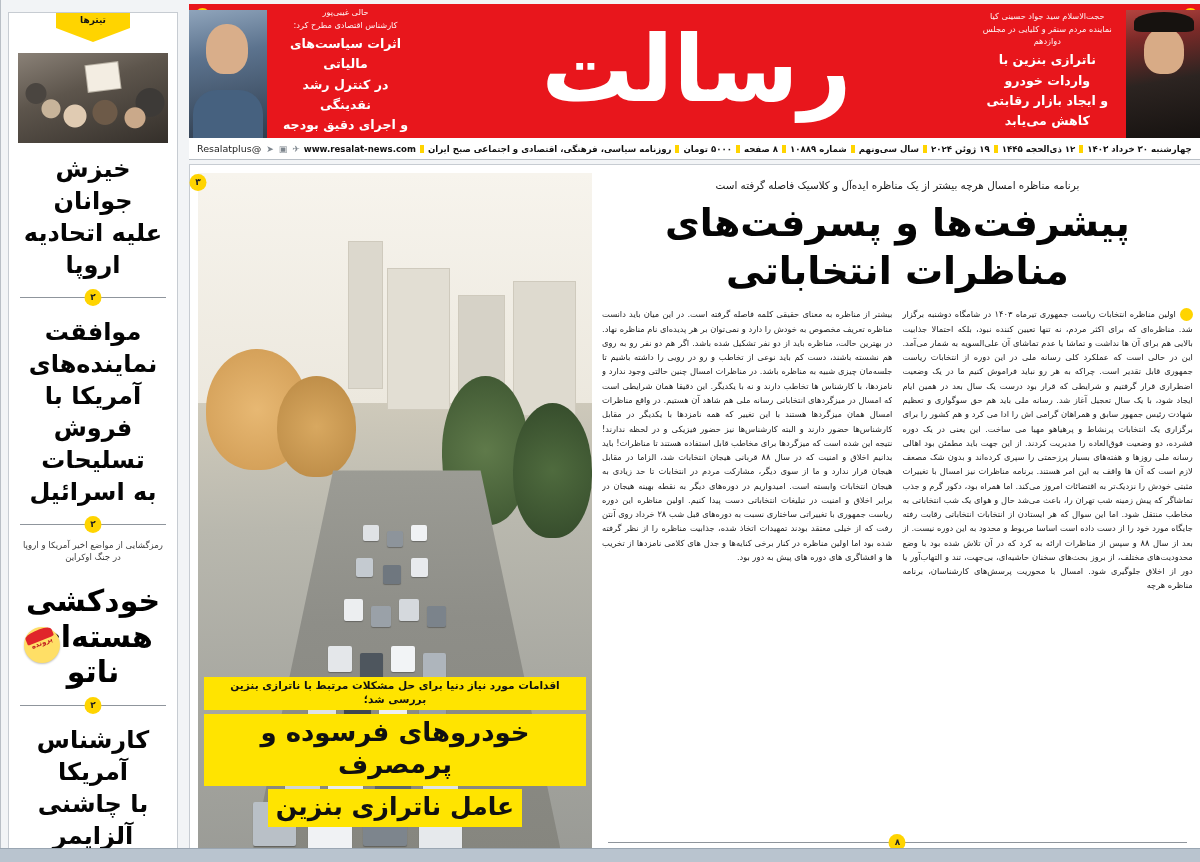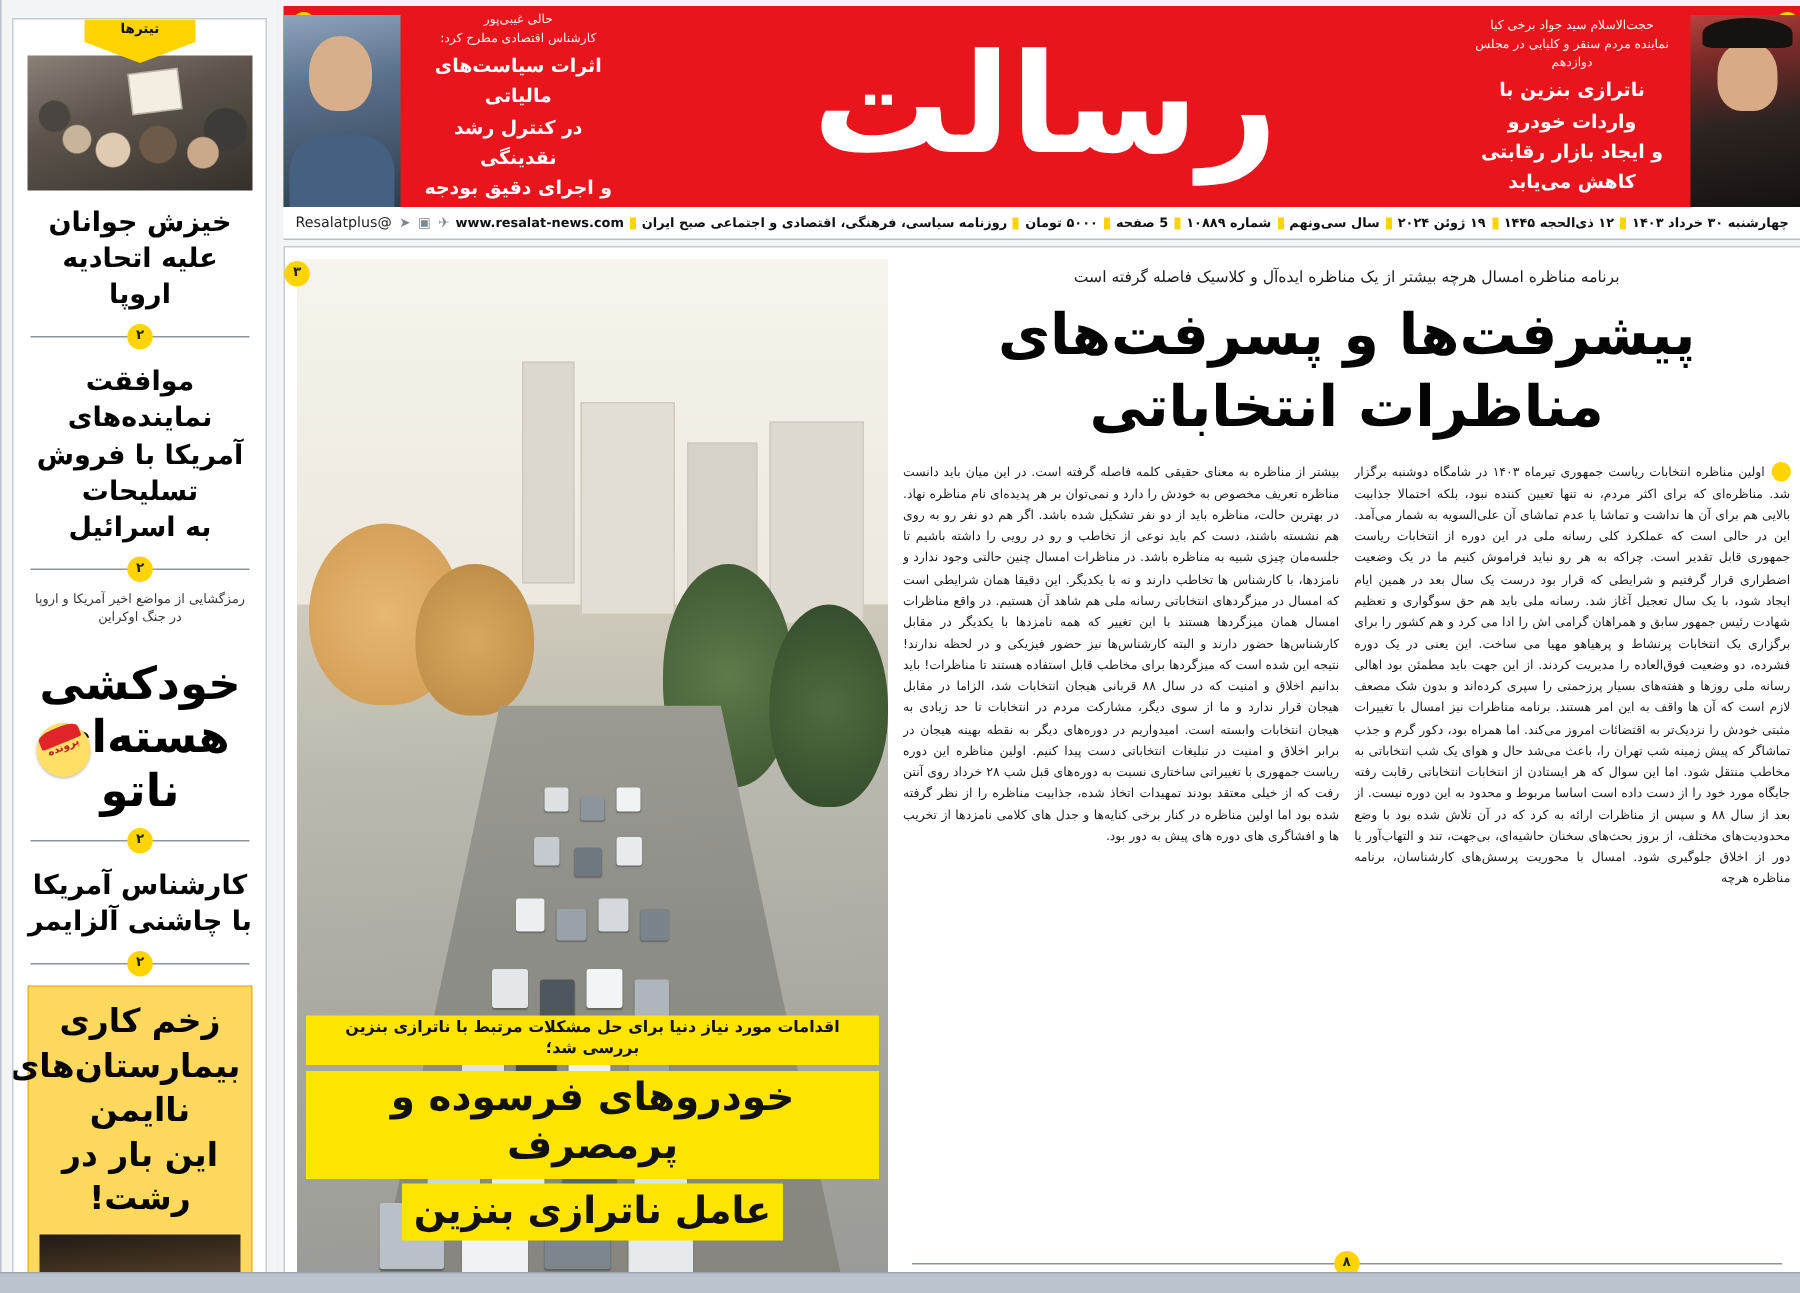--- a/index.html
+++ b/index.html
@@ -26,21 +26,21 @@
     border-left: 1px solid #b9bfc6;
     position: relative;
     padding: 0;
     flex: 0 0 185px;
   }
   .rail-inner {
     position: absolute;
     top: 12px; left: 7px; right: 7px; bottom: 8px;
     background: #ffffff;
     border: 1px solid #c7ccd2;
-    padding: 16px 9px 8px 9px;
+    padding: 32px 9px 8px 9px;
     overflow: hidden;
   }
   .ribbon-tag {
     position: absolute;
     top: 0; left: 50%;
     transform: translateX(-50%);
     z-index: 9;
     width: 74px;
     text-align: center;
   }
@@ -86,21 +86,21 @@
     transform: rotate(-7deg);
     box-shadow: 0 0 0 1px #b9b2a5;
   }
   .rail-photo.hospital {
     background:
       radial-gradient(circle at 30% 70%, #d98a33 0 20px, transparent 21px),
       radial-gradient(circle at 62% 72%, #c4762a 0 18px, transparent 19px),
       linear-gradient(175deg, #211a14 0%, #4c3a26 30%, #8a6435 62%, #2a1f16 100%);
   }
   .rail-h1 {
-    font-size: 18px;
+    font-size: 24px;
     font-weight: bold;
     line-height: 1.34;
     text-align: center;
     color: #050505;
     margin: 10px 0 6px 0;
     letter-spacing: -0.3px;
   }
   .rail-h-big {
     font-size: 30px;
     font-weight: bold;
@@ -539,21 +539,21 @@
 
     <div class="masthead">
       <div class="mh-corner r">۳</div>
       <div class="mh-corner l">۳</div>
 
       <div class="mh-logo">رسالت</div>
 
       <div class="mh-side right">
         <div class="mh-portrait cleric"></div>
         <div class="mh-txt">
-          <div class="sm">حجت‌الاسلام سید جواد برخی کیا</div>
+          <div class="sm">حجت‌الاسلام سید جواد حسینی کیا</div>
           <div class="sm">نماینده مردم سنقر و کلیایی در مجلس دوازدهم</div>
           <div class="big">
             <span>ناترازی بنزین با واردات خودرو</span><br>
             <span>و ایجاد بازار رقابتی</span><br>
             <span>کاهش می‌یابد</span>
           </div>
         </div>
       </div>
 
       <div class="mh-side left">
@@ -575,21 +575,21 @@
         <span class="dl-seg">چهارشنبه ۳۰ خرداد ۱۴۰۳</span>
         <span class="dl-dot"></span>
         <span class="dl-seg">۱۲ ذی‌الحجه ۱۴۴۵</span>
         <span class="dl-dot"></span>
         <span class="dl-seg">۱۹ ژوئن ۲۰۲۴</span>
         <span class="dl-dot"></span>
         <span class="dl-seg">سال سی‌ونهم</span>
         <span class="dl-dot"></span>
         <span class="dl-seg">شماره ۱۰۸۸۹</span>
         <span class="dl-dot"></span>
-        <span class="dl-seg">5 صفحه</span>
+        <span class="dl-seg">۸ صفحه</span>
         <span class="dl-dot"></span>
         <span class="dl-seg">۵۰۰۰ تومان</span>
         <span class="dl-dot"></span>
         <span class="dl-seg">روزنامه سیاسی، فرهنگی، اقتصادی و اجتماعی صبح ایران</span>
         <span class="dl-dot"></span>
         <span class="dl-seg">www.resalat-news.com</span>
       </div>
       <div class="dl-social">
         <span class="glyph">✈</span>
         <span class="glyph">▣</span>

